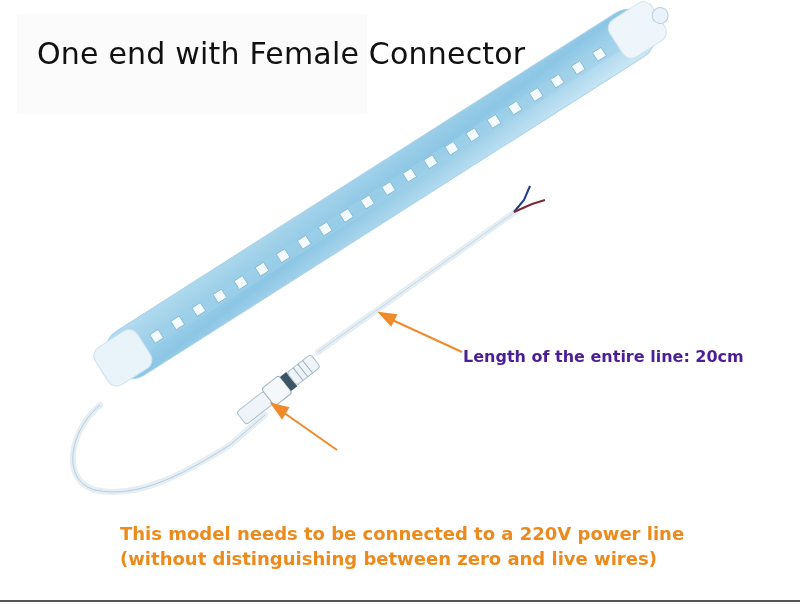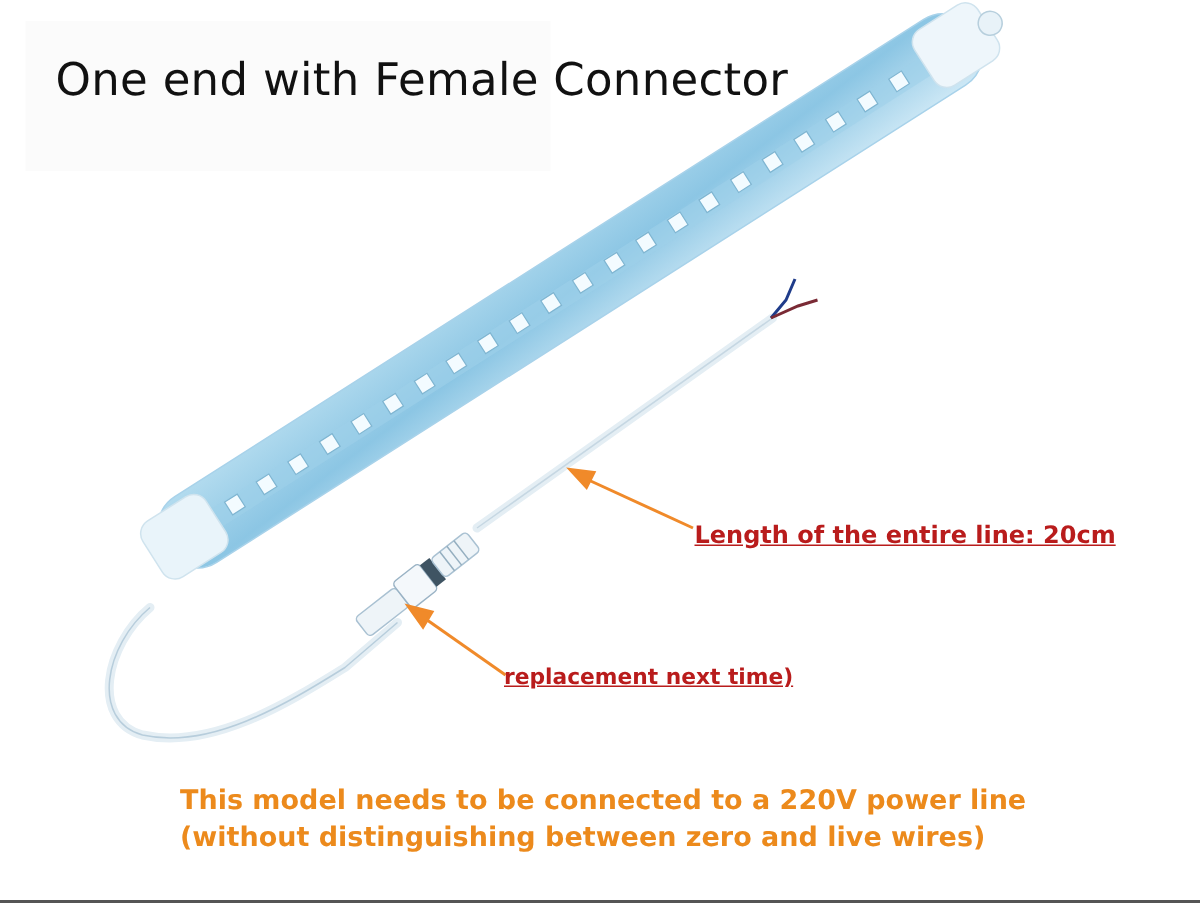--- a/index.html
+++ b/index.html
@@ -13,21 +13,21 @@
       background: #fbfbfb;
     }
     .title {
       position: absolute; left: 17px; top: 36px;
       font-family: "DejaVu Sans", sans-serif; font-weight: normal;
       font-size: 30px; color: #111; letter-spacing: 0.2px; white-space: nowrap; margin-left: 20px;
     }
     .product { position: absolute; left: 0; top: 0; width: 800px; height: 611px; }
     .label-bold {
       position: absolute; font-family: "DejaVu Sans", sans-serif; font-weight: bold;
-      color: #b91c1c; white-space: nowrap; text-decoration: underline;
+      color: #4c1d95; white-space: nowrap;
     }
     .lbl-length { left: 463px; top: 347px; font-size: 16px; }
     .lbl-plug { left: 336px; top: 443px; font-size: 14.5px; line-height: 19px; }
     .note {
       position: absolute; left: 120px; top: 522px; width: 570px;
       font-family: "DejaVu Sans", sans-serif; font-weight: bold;
       font-size: 18px; line-height: 24.5px; color: #ec8a1c;
     }
     .bottom-rule {
       position: absolute; left: 0; top: 600px; width: 800px; height: 2px; background: #555;
@@ -105,17 +105,16 @@
     <polygon points="380,313 396,315 391,325"></polygon>
   </g>
   <g stroke="#f08a2a" stroke-width="2" fill="#f08a2a">
     <line x1="337" y1="450" x2="280" y2="410"></line>
     <polygon points="272,404 288,408 282,418"></polygon>
   </g>
 </svg>
 
 <div class="label-bold lbl-length">Length of the entire line: 20cm</div>
 <div class="label-bold lbl-plug">
-  <div>replacement next time)</div>
 </div>
 
 <div class="note">This model needs to be connected to a 220V power line (without distinguishing between zero and live wires)</div>
 <div class="bottom-rule"></div>
 
 </body></html>

